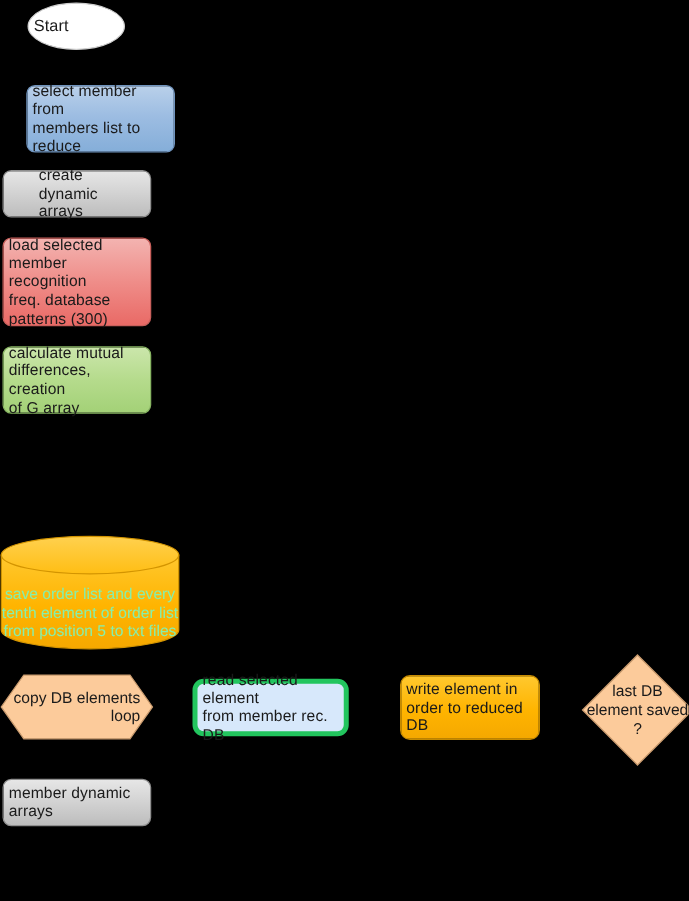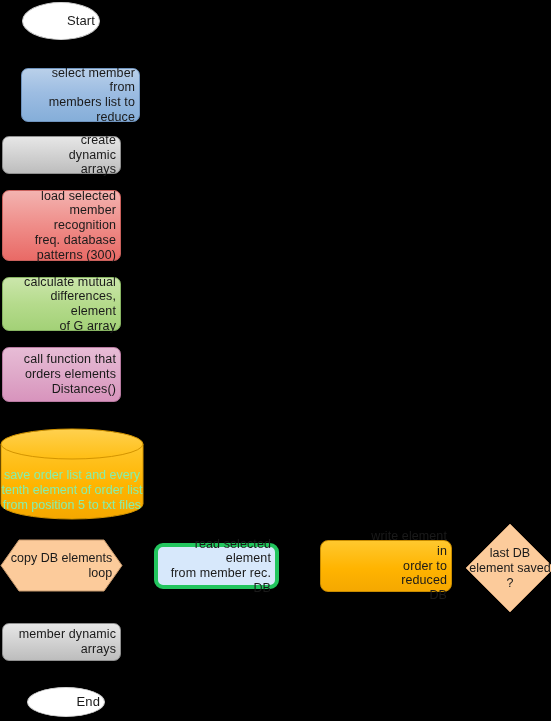--- a/index.html
+++ b/index.html
@@ -14,21 +14,21 @@
     background: #000000;
     overflow: hidden;
     font-family: "Liberation Sans", sans-serif;
   }
   .node {
     position: absolute;
     box-sizing: border-box;
     display: flex;
     align-items: center;
     justify-content: center;
-    text-align: right;
+    text-align: left;
     color: #1a1a1a;
     font-size: 12.5px;
     line-height: 1.18;
     letter-spacing: 0.1px;
   }
   .node .lbl {
     display: block;
     width: 100%;
     padding: 0 4px;
     white-space: pre-line;
@@ -53,21 +53,20 @@
   }
   .proc-gray {
     background: linear-gradient(180deg, #e6e6e6 0%, #d4d4d4 45%, #bdbdbd 100%);
     border: 1px solid #8f8f8f;
     box-shadow: 0 1px 1px rgba(0,0,0,0.35);
   }
   .proc-red {
     background: linear-gradient(180deg, #f3b3b0 0%, #ef8d89 50%, #e96a66 100%);
     border: 1px solid #c9605c;
     box-shadow: 0 1px 1px rgba(0,0,0,0.35);
-    padding-left: 25px;
   }
   .proc-green {
     background: linear-gradient(180deg, #cbe6ab 0%, #b5db8c 50%, #a3d177 100%);
     border: 1px solid #87b462;
     box-shadow: 0 1px 1px rgba(0,0,0,0.35);
   }
   .proc-pink {
     background: linear-gradient(180deg, #e7bcd6 0%, #dfa9c9 50%, #d894bd 100%);
     border: 1px solid #b87aa1;
     box-shadow: 0 1px 1px rgba(0,0,0,0.35);
@@ -176,29 +175,24 @@
 
   <div class="node proc proc-red" style="left:2px; top:190px; width:119px; height:71px;">
     <span class="lbl">load selected
 member recognition
 freq. database
 patterns (300)</span>
   </div>
 
   <div class="node proc proc-green" style="left:2px; top:277px; width:119px; height:54px;">
     <span class="lbl">calculate mutual
-differences, element
+differences, creation
 of G array</span>
   </div>
 
-  <div class="node proc proc-pink" style="left:2px; top:347px; width:119px; height:55px;">
-    <span class="lbl">call function that
-orders elements
-Distances()</span>
-  </div>
 
   <div class="db-wrap" style="left:0px; top:428px; width:144px; height:92px;">
     <svg width="144" height="92" viewBox="0 0 144 92">
       <defs>
         <linearGradient id="dbBodyGrad" x1="0" y1="0" x2="0" y2="1">
           <stop offset="0%" stop-color="#ffc82e"></stop>
           <stop offset="55%" stop-color="#ffb400"></stop>
           <stop offset="100%" stop-color="#f5a800"></stop>
         </linearGradient>
         <linearGradient id="dbTopGrad" x1="0" y1="0" x2="0" y2="1">
@@ -220,37 +214,34 @@
     </svg>
     <div class="hex-text">copy DB elements
 loop</div>
   </div>
 
   <div class="node proc proc-lightblue" style="left:154px; top:543px; width:125px; height:46px;">
     <span class="lbl">read selected element
 from member rec. DB</span>
   </div>
 
-  <div class="node proc proc-orange" style="left:320px; top:540px; width:132px; height:52px;padding-left:36px;">
+  <div class="node proc proc-orange" style="left:320px; top:540px; width:112px; height:52px;">
     <span class="lbl">write element in
 order to reduced
 DB</span>
   </div>
 
   <div class="dia-wrap" style="left:465px; top:523px; width:90px; height:90px;">
     <svg width="90" height="90" viewBox="0 0 90 90">
       <polygon points="45,1 89,45 45,89 1,45" fill="#fccb9b" stroke="#c89a6e" stroke-width="1"></polygon>
     </svg>
     <div class="dia-text">last DB
 element saved
 ?</div>
   </div>
 
   <div class="node proc proc-gray" style="left:2px; top:623px; width:119px; height:38px;">
     <span class="lbl">member dynamic
 arrays</span>
   </div>
 
-  <div class="node terminator" style="left:27px; top:687px; width:78px; height:30px;">
-    <span class="lbl">End</span>
-  </div>
 
 </div>
 
 </body></html>

